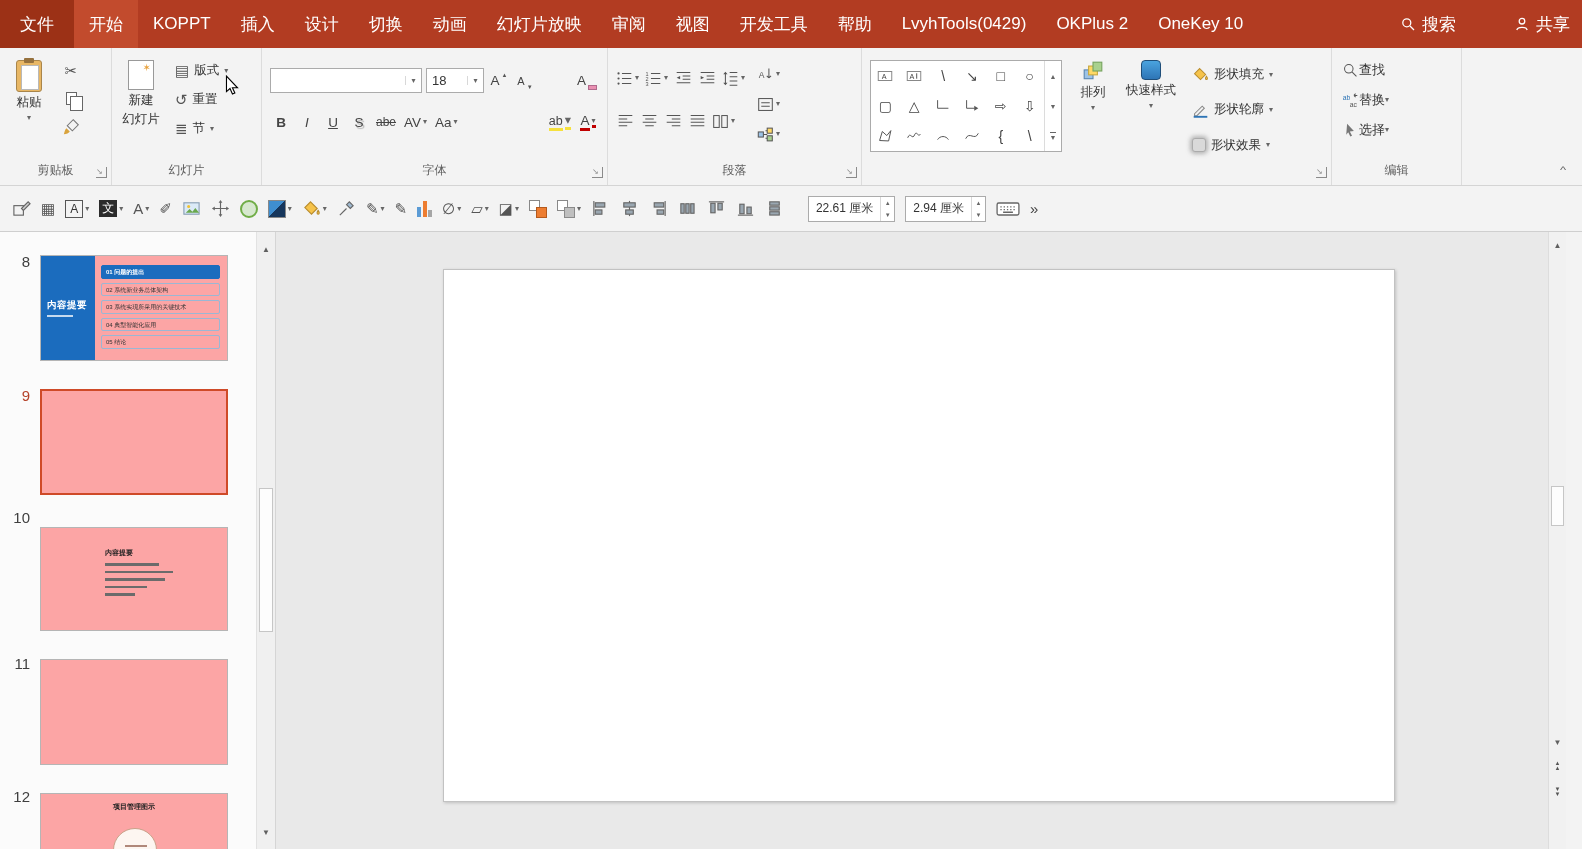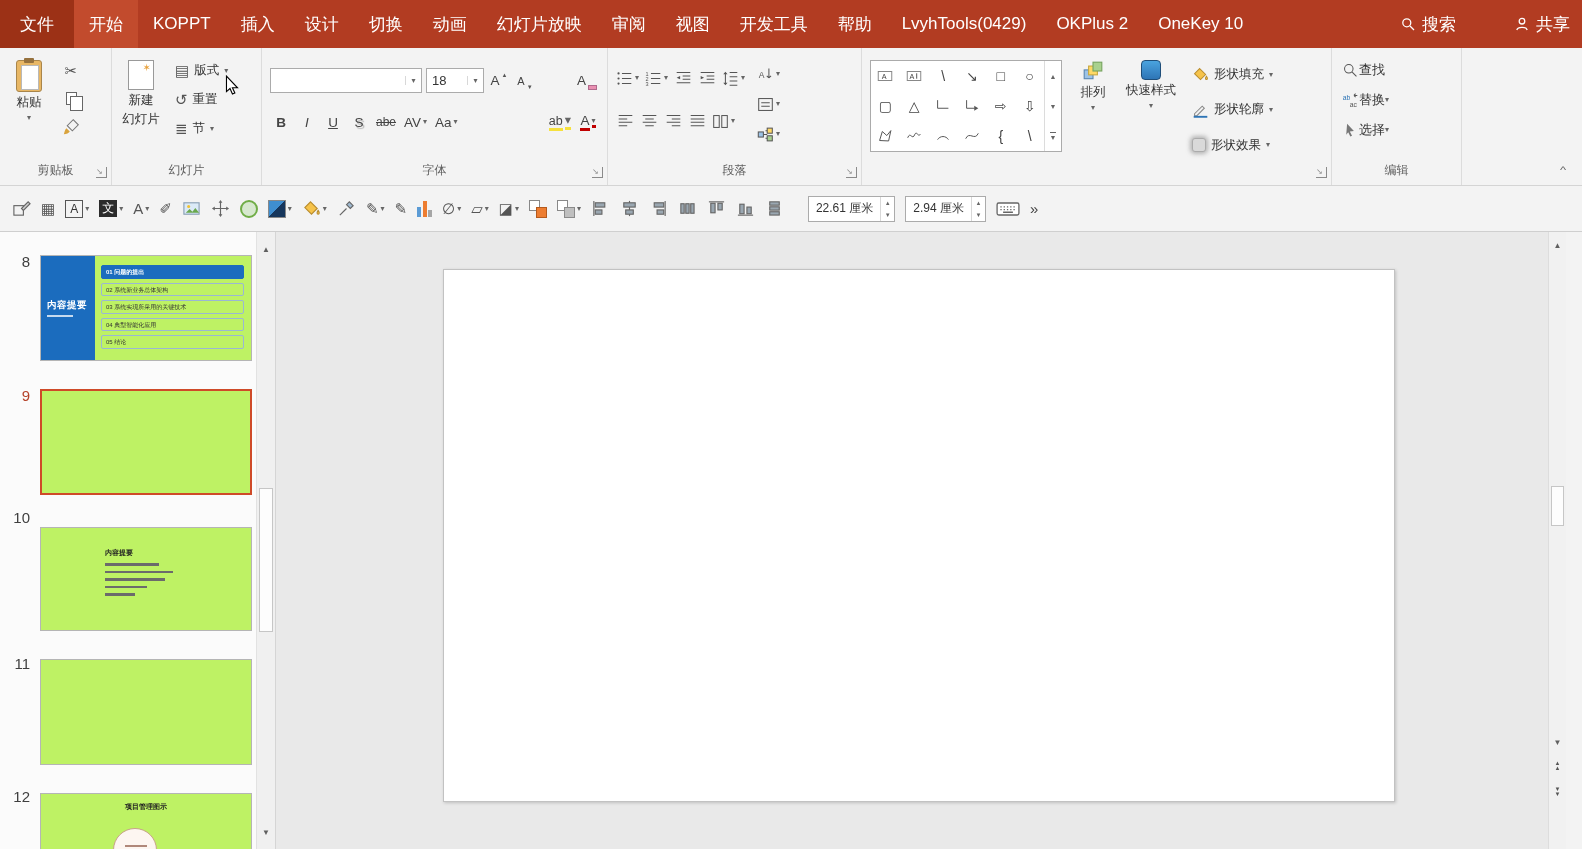--- a/index.html
+++ b/index.html
@@ -91,21 +91,21 @@
   .spin{display:flex;align-items:center;height:26px;background:#fff;border:1px solid #ababab;flex-shrink:0}
   .spin .v{padding:0 7px;font-size:12px;color:#333;white-space:nowrap}
   .spin .ud{display:flex;flex-direction:column;border-left:1px solid #d8d8d8;height:100%}
   .spin .ud span{flex:1;font-size:6px;color:#666;display:flex;align-items:center;justify-content:center;width:13px}
   .chev{font-size:15px;color:#444}
 
   
   .panel{position:absolute;top:232px;left:0;width:256px;bottom:0;background:#fbfbfb;overflow:hidden}
   .num{position:absolute;left:2px;width:28px;text-align:right;font-size:15px;color:#3f3f3f}
   .num.sel{color:#b5432a}
-  .thumb{position:absolute;left:40px;width:212px;height:106px;background:#bef264;border:1px solid #b5b5b5;overflow:hidden}
+  .thumb{position:absolute;left:40px;width:188px;height:106px;background:#fca5a5;border:1px solid #b5b5b5;overflow:hidden}
   .thumb.selected{border:2px solid #cf4a28}
   .s8band{position:absolute;left:0;top:0;bottom:0;width:54px;background:#1b6cbe;color:#fff;display:flex;flex-direction:column;justify-content:center;padding-left:6px;gap:3px}
   .s8t{font-size:9.5px;font-weight:bold;letter-spacing:.5px}
   .s8sub{width:26px;height:2px;background:rgba(255,255,255,.75)}
   .s8list{position:absolute;left:60px;top:9px;right:7px;display:flex;flex-direction:column;gap:4px}
   .s8row{height:13.5px;line-height:13px;font-size:6px;color:#333;border:1px solid #9ab7d4;border-radius:2px;padding-left:4px;overflow:hidden;white-space:nowrap}
   .s8row.hi{background:#1b6cbe;border-color:#1b6cbe;color:#fff;font-weight:bold}
   .s10title{position:absolute;left:64px;top:20px;font-size:7px;font-weight:bold;color:#222}
   .s10lines{position:absolute;left:64px;top:35px;display:flex;flex-direction:column;gap:5px}
   .s10lines i{display:block;height:2.5px;background:#6b6b6b}

